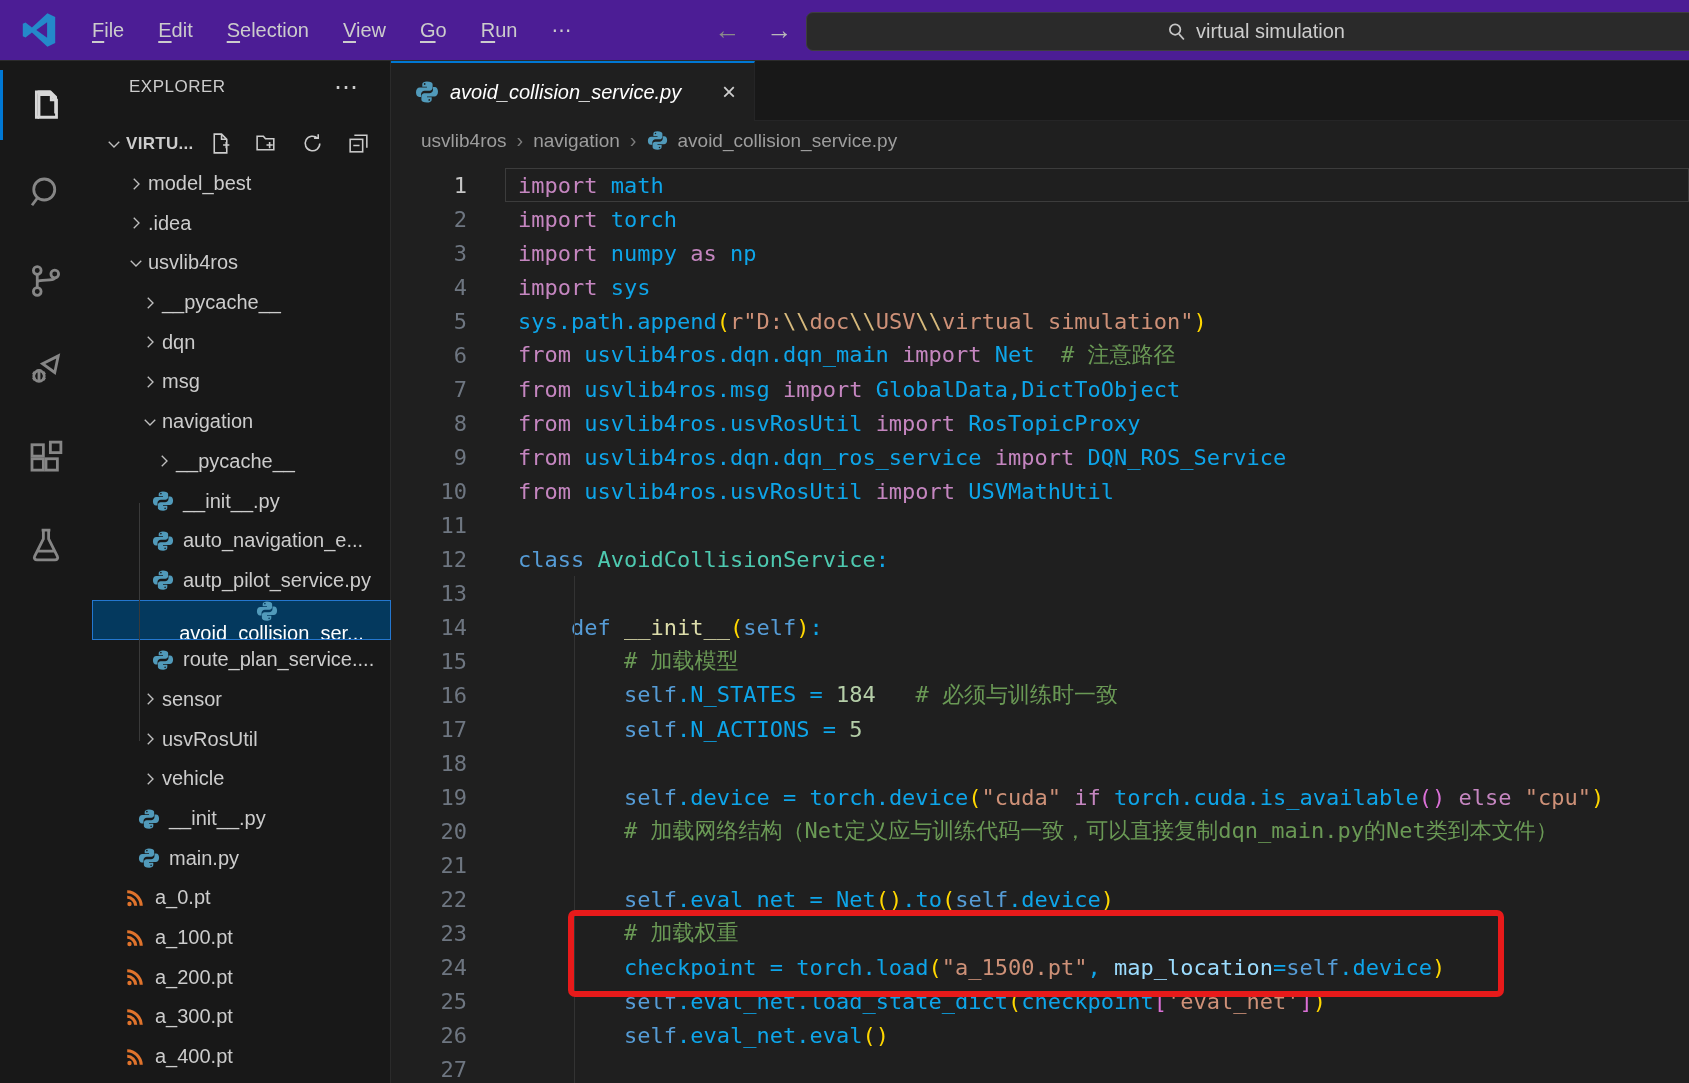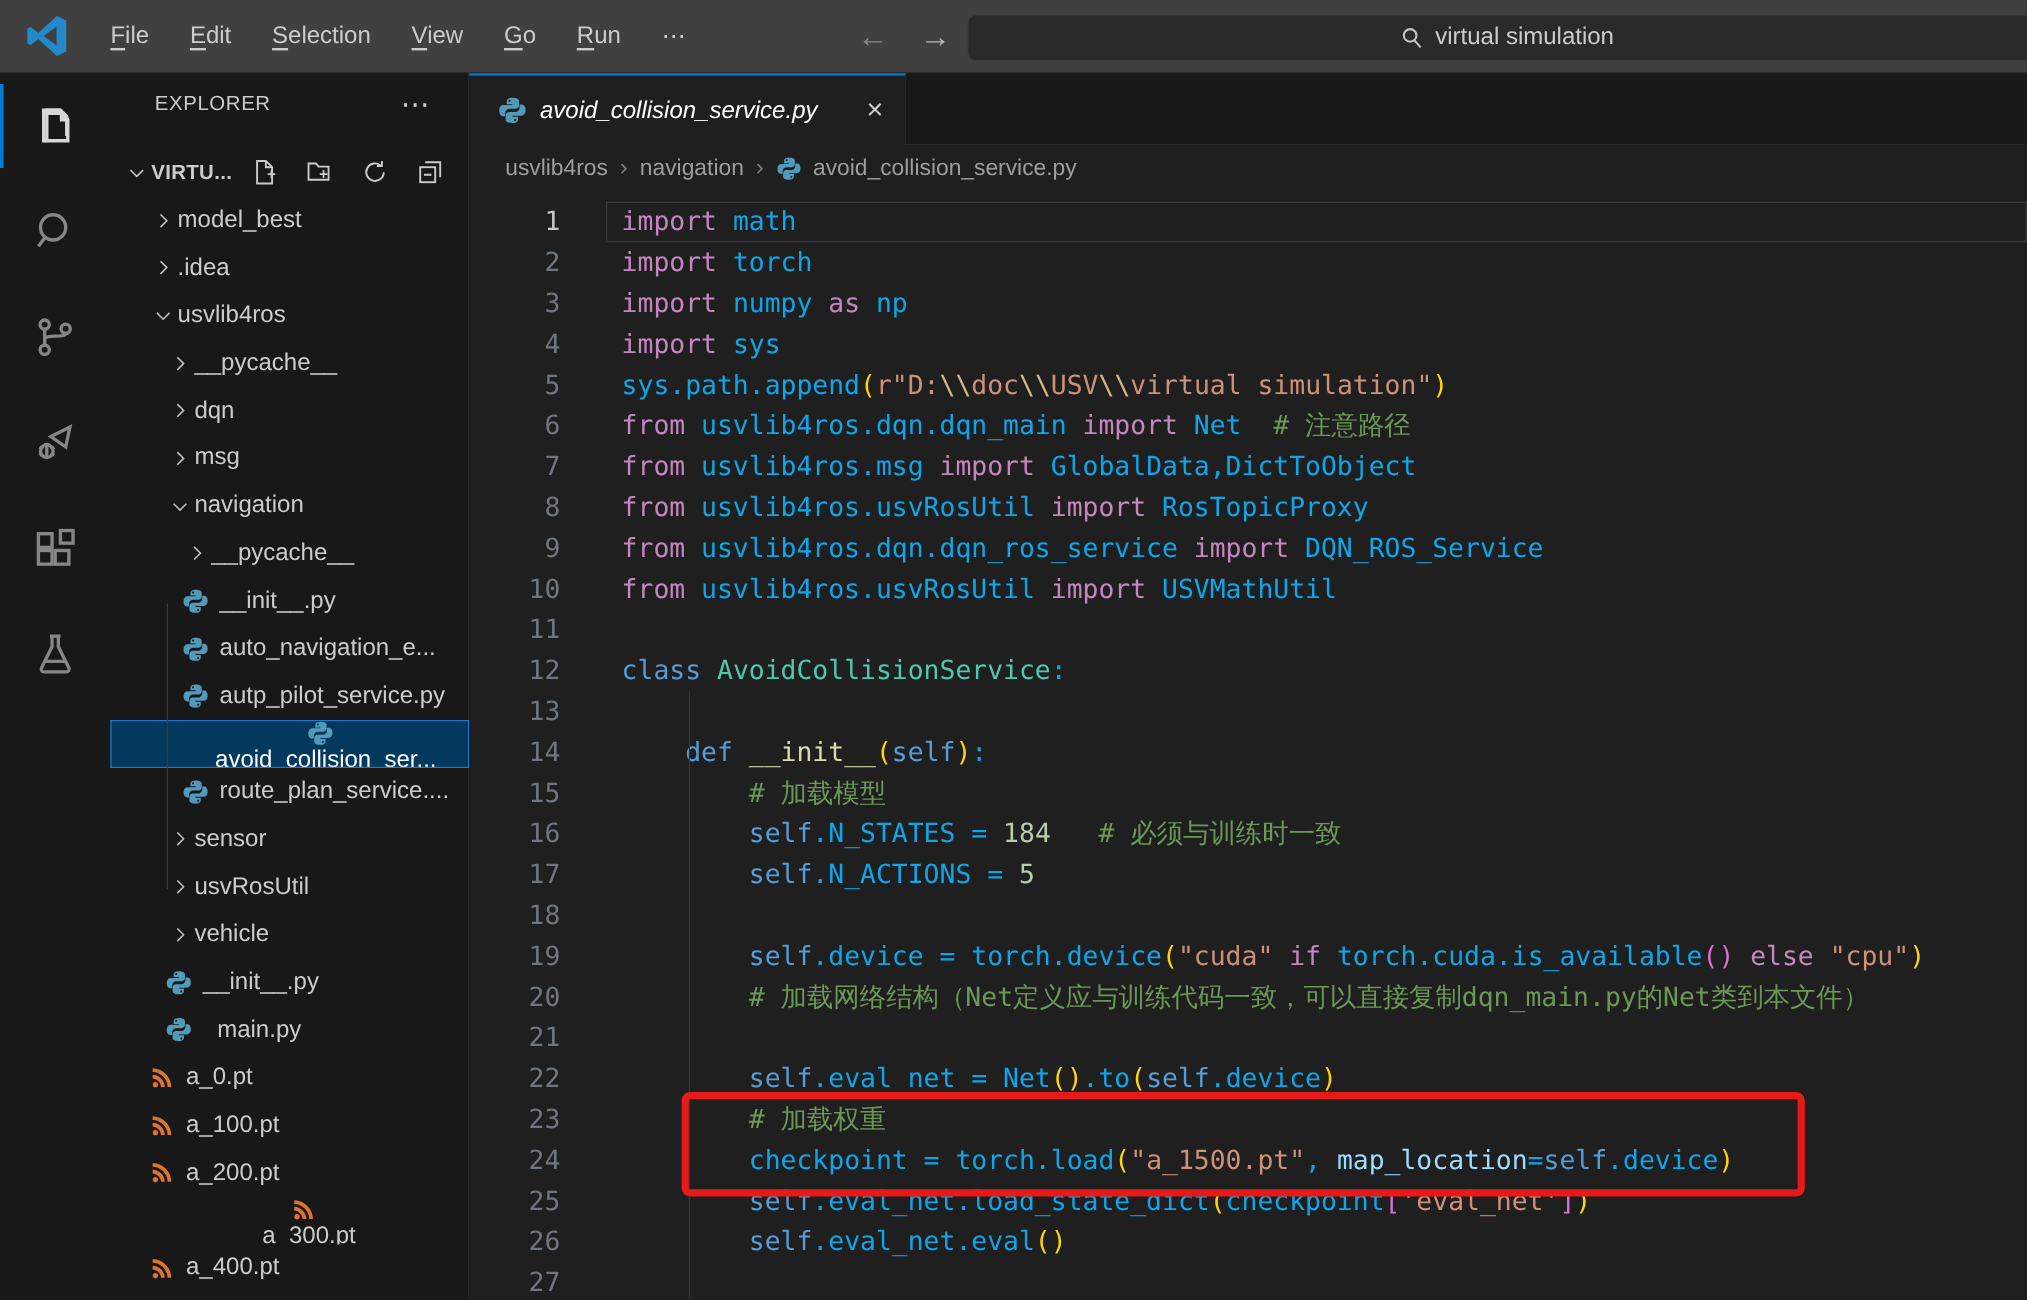--- a/index.html
+++ b/index.html
@@ -1,21 +1,21 @@
 <!DOCTYPE html>
 <html><head>
 <meta charset="utf-8">
 <style>
   * { margin:0; padding:0; box-sizing:border-box; }
   html,body { width:1689px; height:1083px; overflow:hidden; background:#1f1f1f;
     font-family:"Liberation Sans", sans-serif; }
 
   
   #titlebar { position:absolute; left:0; top:0; width:1689px; height:61px;
-    background:#404040; border-bottom:1px solid #2b2b2b; display:flex; align-items:center; }
+    background:#4c1d95; border-bottom:1px solid #2b2b2b; display:flex; align-items:center; }
   #logo { width:36px; height:36px; margin-left:21px; }
   #menubar { display:flex; align-items:center; margin-left:22px; gap:8px; }
   .menu-item { color:#cccccc; font-size:20px; padding:6px 13px; border-radius:6px; cursor:default; }
   .menu-item u { text-decoration:underline; text-underline-offset:4px; }
   #nav-arrows { display:flex; align-items:center; gap:26px; margin-left:130px; }
   .nav-arrow { font-size:26px; color:#b9b9b9; }
   .nav-arrow.back { color:#8a8a8a; }
   #searchbox { position:absolute; left:806px; top:12px; width:900px; height:39px;
     background:#2a2a2a; border:1px solid #3e3e3e; border-radius:7px 0 0 7px;
     display:flex; align-items:center; justify-content:center; gap:9px; color:#cccccc; font-size:20px; }
@@ -305,21 +305,21 @@
         </span>
         <span class="lbl">vehicle</span>
       </div>
       <div class="row" style="padding-left: 46px;">
         <svg class="ficon" viewBox="0 0 24 24">
           <path fill="#519aba" d="M11.9 1.5c-2.6 0-4.6.9-4.6 2.8v2.5h4.7v.8H4.7C2.7 7.6 1 9.2 1 12.3c0 2.9 1.4 4.6 3.3 4.6H6v-2.6c0-2 1.7-3.6 3.7-3.6h4.9c1.6 0 3-1.4 3-3V4.3c0-1.8-2.2-2.8-5.7-2.8zM9.7 3.1c.5 0 .9.4.9.9s-.4.9-.9.9-.9-.4-.9-.9.4-.9.9-.9z"></path>
           <path fill="#519aba" d="M12.1 22.5c2.6 0 4.6-.9 4.6-2.8v-2.5H12v-.8h7.3c2 0 3.7-1.6 3.7-4.7 0-2.9-1.4-4.6-3.3-4.6H18v2.6c0 2-1.7 3.6-3.7 3.6H9.4c-1.6 0-3 1.4-3 3v3.4c0 1.8 2.2 2.8 5.7 2.8zm2.2-1.6c-.5 0-.9-.4-.9-.9s.4-.9.9-.9.9.4.9.9-.4.9-.9.9z"></path>
         </svg>
         <span class="lbl">__init__.py</span>
       </div>
-      <div class="row" style="padding-left: 46px; gap: 12px;">
+      <div class="row" style="padding-left: 46px;">
         <svg class="ficon" viewBox="0 0 24 24">
           <path fill="#519aba" d="M11.9 1.5c-2.6 0-4.6.9-4.6 2.8v2.5h4.7v.8H4.7C2.7 7.6 1 9.2 1 12.3c0 2.9 1.4 4.6 3.3 4.6H6v-2.6c0-2 1.7-3.6 3.7-3.6h4.9c1.6 0 3-1.4 3-3V4.3c0-1.8-2.2-2.8-5.7-2.8zM9.7 3.1c.5 0 .9.4.9.9s-.4.9-.9.9-.9-.4-.9-.9.4-.9.9-.9z"></path>
           <path fill="#519aba" d="M12.1 22.5c2.6 0 4.6-.9 4.6-2.8v-2.5H12v-.8h7.3c2 0 3.7-1.6 3.7-4.7 0-2.9-1.4-4.6-3.3-4.6H18v2.6c0 2-1.7 3.6-3.7 3.6H9.4c-1.6 0-3 1.4-3 3v3.4c0 1.8 2.2 2.8 5.7 2.8zm2.2-1.6c-.5 0-.9-.4-.9-.9s.4-.9.9-.9.9.4.9.9-.4.9-.9.9z"></path>
         </svg>
         <span class="lbl">main.py</span>
       </div>
       <div class="row" style="padding-left: 32px;">
         <svg class="ficon" viewBox="0 0 24 24">
           <circle cx="6" cy="18.5" r="2.4" fill="#e0732c"></circle>
           <path fill="#e0732c" d="M3.5 9.5a11.5 11.5 0 0 1 11 11h-3.4a8.1 8.1 0 0 0-7.6-7.6zM3.5 3.5a17.5 17.5 0 0 1 17 17h-3.4A14.1 14.1 0 0 0 3.5 6.9z"></path>
@@ -333,21 +333,21 @@
         </svg>
         <span class="lbl">a_100.pt</span>
       </div>
       <div class="row" style="padding-left: 32px;">
         <svg class="ficon" viewBox="0 0 24 24">
           <circle cx="6" cy="18.5" r="2.4" fill="#e0732c"></circle>
           <path fill="#e0732c" d="M3.5 9.5a11.5 11.5 0 0 1 11 11h-3.4a8.1 8.1 0 0 0-7.6-7.6zM3.5 3.5a17.5 17.5 0 0 1 17 17h-3.4A14.1 14.1 0 0 0 3.5 6.9z"></path>
         </svg>
         <span class="lbl">a_200.pt</span>
       </div>
-      <div class="row" style="padding-left: 32px; flex-direction: column;">
+      <div class="row" style="padding-left: 32px;">
         <svg class="ficon" viewBox="0 0 24 24">
           <circle cx="6" cy="18.5" r="2.4" fill="#e0732c"></circle>
           <path fill="#e0732c" d="M3.5 9.5a11.5 11.5 0 0 1 11 11h-3.4a8.1 8.1 0 0 0-7.6-7.6zM3.5 3.5a17.5 17.5 0 0 1 17 17h-3.4A14.1 14.1 0 0 0 3.5 6.9z"></path>
         </svg>
         <span class="lbl">a_300.pt</span>
       </div>
       <div class="row" style="padding-left: 32px;">
         <svg class="ficon" viewBox="0 0 24 24">
           <circle cx="6" cy="18.5" r="2.4" fill="#e0732c"></circle>
           <path fill="#e0732c" d="M3.5 9.5a11.5 11.5 0 0 1 11 11h-3.4a8.1 8.1 0 0 0-7.6-7.6zM3.5 3.5a17.5 17.5 0 0 1 17 17h-3.4A14.1 14.1 0 0 0 3.5 6.9z"></path>

